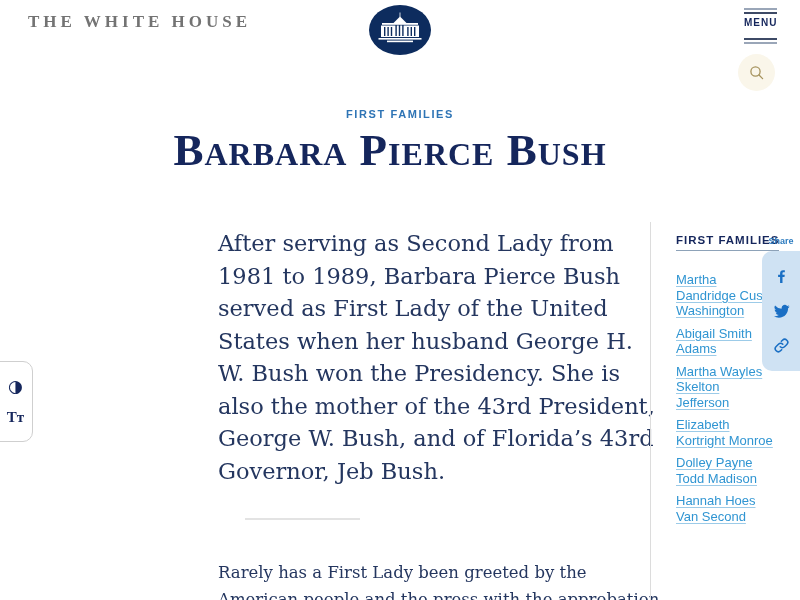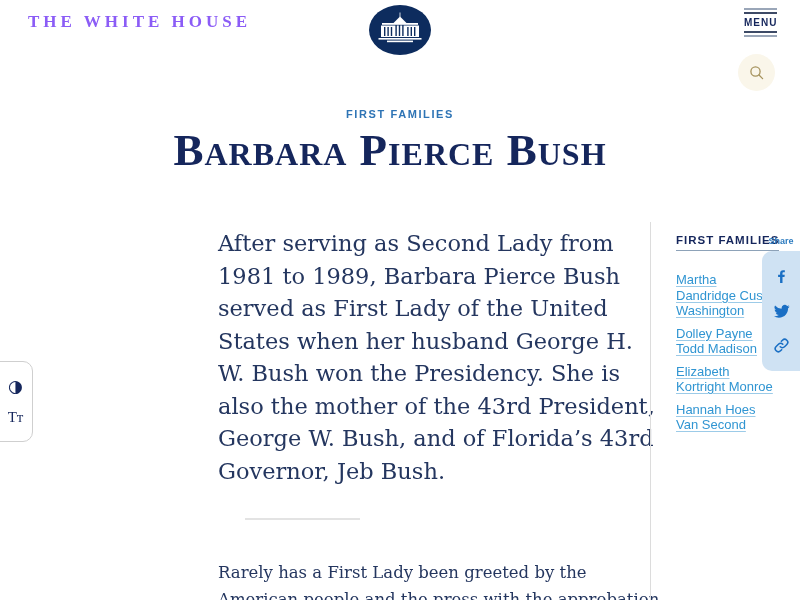--- a/index.html
+++ b/index.html
@@ -6,34 +6,34 @@
   html,body { width:800px; height:600px; }
   body {
     position:relative; overflow:hidden; background:#ffffff;
     font-family:"Liberation Sans", sans-serif; color:#15265c;
   }
 
   
   .site-title {
     position:absolute; left:28px; top:12px;
     font-family:"Liberation Serif", serif; font-weight:700;
-    font-size:17px; letter-spacing:4px; color:#8b5cf6;
+    font-size:17px; letter-spacing:4px; color:#737373;
     text-decoration:none; cursor:pointer; white-space:nowrap;
   }
   .logo { position:absolute; left:368px; top:4px; width:64px; height:52px; cursor:pointer; }
 
   .menu-btn {
     position:absolute; left:744px; top:8px; width:33px; cursor:pointer;
     display:flex; flex-direction:column; align-items:stretch;
   }
   .menu-line-light { height:2px; background:#9aa6b8; margin-bottom:2px; }
   .menu-line-dark  { height:2px; background:#3d4a66; }
   .menu-label {
     font-size:10px; font-weight:700; letter-spacing:1px; color:#15265c;
-    text-align:center; padding:3px 0 3px 0;
+    text-align:center; padding:3px 0 10px 0;
   }
 
   .search-btn {
     position:absolute; left:738px; top:54px; width:37px; height:37px;
     border-radius:50%; background:#faf6ea; cursor:pointer;
     display:flex; align-items:center; justify-content:center;
   }
 
   
   .eyebrow {
@@ -96,21 +96,21 @@
     position:absolute; left:-12px; top:361px; width:45px; height:81px;
     background:#ffffff; border:1px solid #cfcfcf; border-radius:10px;
     display:flex; flex-direction:column; align-items:center;
     justify-content:space-evenly; padding-left:10px; z-index:6;
   }
   .a11y-btn {
     color:#15265c; cursor:pointer; text-align:center;
     font-family:"DejaVu Sans", sans-serif; line-height:1;
   }
   .contrast-glyph { font-size:17px; }
-  .textsize-glyph { font-size:15px; font-weight:400; font-family:"Liberation Serif", serif; }
+  .textsize-glyph { font-size:15px; font-weight:700; font-family:"Liberation Serif", serif; }
 </style>
 </head>
 <body>
 
 <a class="site-title">THE WHITE HOUSE</a>
 
 <div class="logo">
   <svg width="64" height="52" viewBox="0 0 64 52">
     <ellipse cx="32" cy="26" rx="31" ry="25" fill="#0d2c5e"></ellipse>
     <rect x="13" y="21.5" width="38" height="11.5" fill="#ffffff"></rect>
@@ -156,24 +156,29 @@
 <p class="body-para">Rarely has a First Lady been greeted by the American people and the press with the approbation and warmth</p>
 
 <div class="v-rule"></div>
 
 <div class="sidebar">
   <div class="sidebar-heading">FIRST FAMILIES</div>
   <nav class="side-list">
       <a class="side-link">Martha
 Dandridge Custis
 Washington</a>
+      <a class="side-link">Abigail Smith
+Adams</a>
+      <a class="side-link">Martha Wayles
+Skelton
+Jefferson</a>
+      <a class="side-link">Elizabeth
+Kortright Monroe</a>
       <a class="side-link">Dolley Payne
 Todd Madison</a>
-      <a class="side-link">Elizabeth
-Kortright Monroe</a>
       <a class="side-link">Hannah Hoes
 Van Second</a>
     </nav>
 </div>
 
 <div class="share-label">Share</div>
 <div class="share-panel">
   <svg class="share-icon" viewBox="0 0 24 24">
     <path fill="#1a6fc4" d="M13.4 21v-8.2h2.8l.4-3.2h-3.2V7.5c0-.9.3-1.6 1.6-1.6h1.7V3.1c-.3 0-1.3-.1-2.5-.1-2.5 0-4.2 1.5-4.2 4.3v2.3H7.2v3.2H10V21h3.4z"></path>
   </svg>

